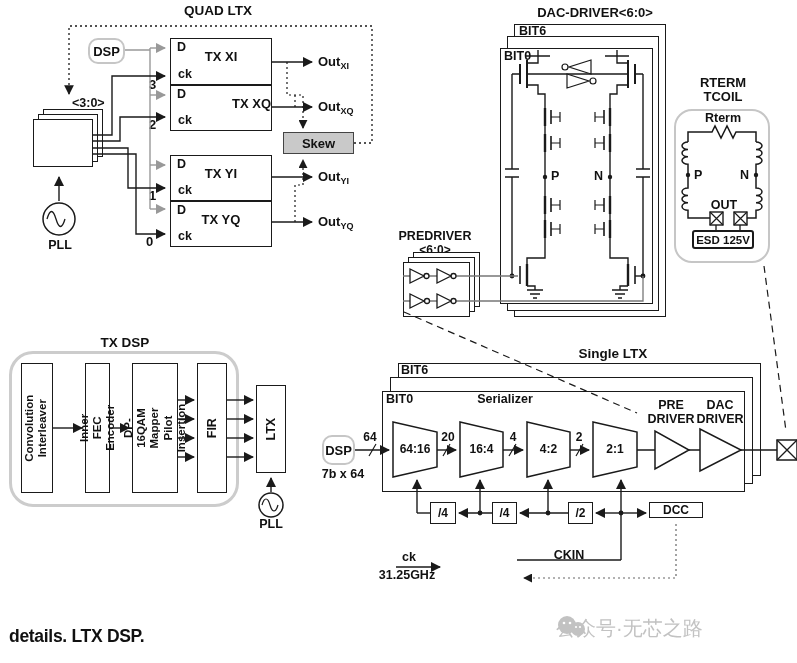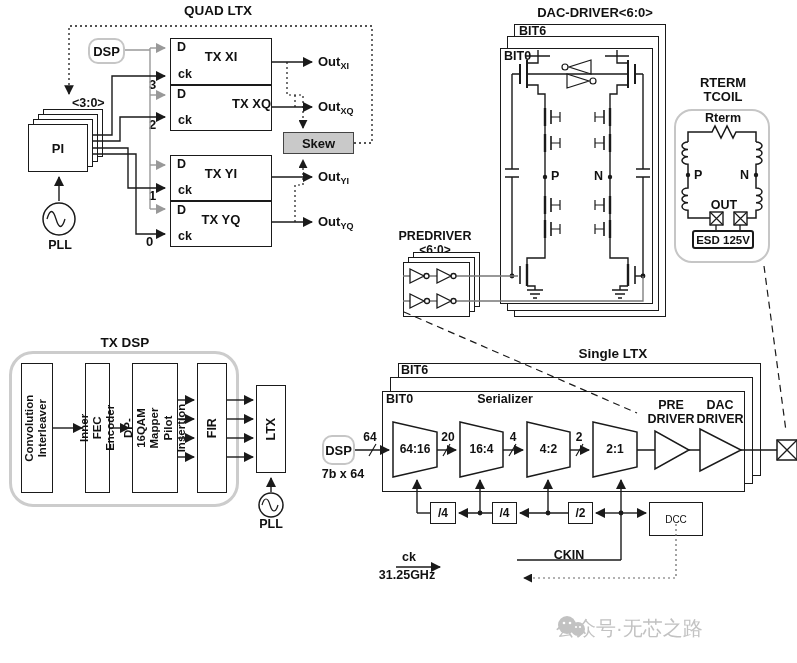--- a/index.html
+++ b/index.html
@@ -26,21 +26,20 @@
 
 <div id="stage">
 
   <div class="lbl" style="left:180px;top:4px;width:76px;font-size:13.5px;text-align:center">QUAD LTX</div>
 
   <div class="gbox" style="left:88px;top:38px;width:37px;height:26px;font-size:13px">DSP</div>
 
   <div class="b" style="left:43px;top:109px;width:60px;height:48px"></div>
   <div class="b" style="left:38px;top:114px;width:60px;height:48px"></div>
   <div class="b" style="left:33px;top:119px;width:60px;height:48px"></div>
-  <div class="b ctr" style="left:28px;top:124px;width:60px;height:48px;font-weight:bold;font-size:13px">PI</div>
   <div class="lbl" style="left:72px;top:97px;font-size:12.5px">&lt;3:0&gt;</div>
   <div class="lbl" style="left:44px;top:239px;width:32px;text-align:center;font-size:12.5px">PLL</div>
 
   <div class="b" style="left:170px;top:38px;width:102px;height:47px">
     <span class="lbl" style="left:6px;top:2px;font-size:12.5px">D</span>
     <span class="lbl" style="left:0;top:11px;width:100%;text-align:center;font-size:13px">TX XI</span>
     <span class="lbl" style="left:7px;bottom:3px;font-size:12.5px">ck</span>
   </div>
   <div class="b" style="left:170px;top:85px;width:102px;height:46px">
     <span class="lbl" style="left:6px;top:2px;font-size:12.5px">D</span>
@@ -137,26 +136,27 @@
   <div class="lbl" style="left:571px;top:431px;width:16px;text-align:center;font-size:12px">2</div>
 
   <div class="lbl" style="left:645px;top:399px;width:52px;text-align:center;font-size:12.5px">PRE
 DRIVER</div>
   <div class="lbl" style="left:694px;top:399px;width:52px;text-align:center;font-size:12.5px">DAC
 DRIVER</div>
 
   <div class="b ctr" style="left:430px;top:502px;width:26px;height:22px;font-weight:bold;font-size:12px">/4</div>
   <div class="b ctr" style="left:492px;top:502px;width:25px;height:22px;font-weight:bold;font-size:12px">/4</div>
   <div class="b ctr" style="left:568px;top:502px;width:25px;height:22px;font-weight:bold;font-size:12px">/2</div>
-  <div class="b ctr" style="left:649px;top:502px;width:54px;height:34px;font-weight:normal;font-size:10px">DCC</div>
+  <div class="b ctr" style="left:649px;top:502px;width:54px;height:16px;font-weight:bold;font-size:12px">DCC</div>
 
   <div class="lbl" style="left:398px;top:551px;width:22px;text-align:center;font-size:12.5px">ck</div>
   <div class="lbl" style="left:376px;top:569px;width:62px;text-align:center;font-size:12.5px">31.25GHz</div>
   <div class="lbl" style="left:548px;top:549px;width:42px;text-align:center;font-size:12.5px">CKIN</div>
 
+  <div id="caption2" class="abs" style="left:9px;top:626px;font-weight:bold;font-size:17.5px;letter-spacing:-0.3px">details. LTX DSP.</div>
 
   <div id="watermark" style="left:556px;top:615px">
     <svg width="30" height="24">
       <circle cx="11" cy="10" r="9" fill="#c2c2c2"></circle>
       <circle cx="22" cy="14" r="7" fill="#c2c2c2"></circle>
       <circle cx="8" cy="8" r="1.3" fill="#fff"></circle>
         <circle cx="14" cy="8" r="1.3" fill="#fff"></circle>
       <circle cx="20" cy="12" r="1.1" fill="#fff"></circle>
         <circle cx="24" cy="12" r="1.1" fill="#fff"></circle>
     </svg>

